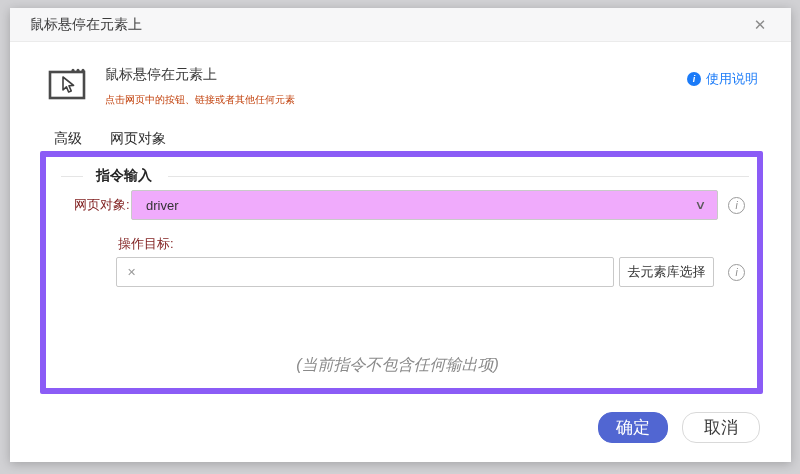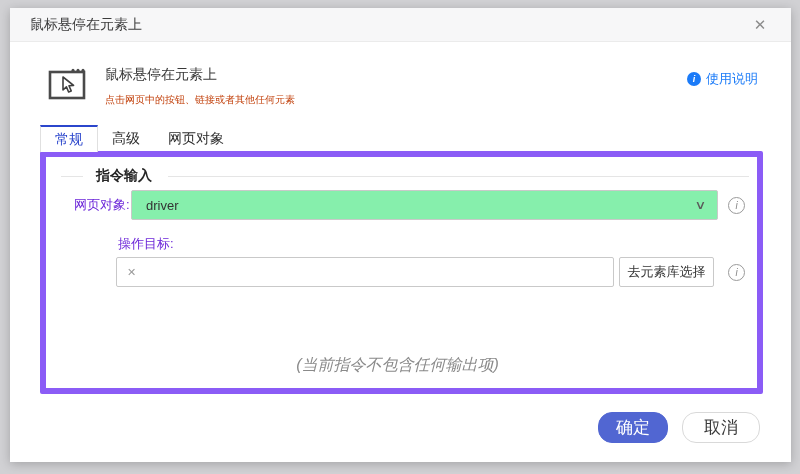--- a/index.html
+++ b/index.html
@@ -78,26 +78,26 @@
   .section-header {
     position:absolute; left:0; right:8px;
     display:flex; align-items:center;
   }
   .section-header .dash { width:22px; height:1px; background:#e5e5e5; margin-left:15px; }
   .section-header .label { font-size:14px; font-weight:bold; color:#262626; margin:0 16px 0 13px; white-space:nowrap; }
   .section-header .line { flex:1; height:1px; background:#e5e5e5; }
   .sh-input { top:10px; }
   .sh-output { top:160px; }
 
-  .field-label { font-size:13px; color:#6d28d9; }
+  .field-label { font-size:13px; color:#7f1d1d; }
 
   .lbl-web { position:absolute; left:28px; top:33px; line-height:30px; }
   .select-box {
     position:absolute; left:85px; top:33px; width:587px; height:30px;
-    border:1px solid #c9c9c9; border-radius:2px; background:#86efac;
+    border:1px solid #c9c9c9; border-radius:2px; background:#f0abfc;
     display:flex; align-items:center; padding:0 12px 0 14px;
     cursor:pointer;
   }
   .select-value { font-size:13px; color:#333; flex:1; }
   .chevron { color:#5a5a5a; font-size:12px; transform:scaleX(1.35); }
 
   .info-circle {
     position:absolute; width:17px; height:17px; border-radius:50%;
     border:1px solid #9a9a9a; color:#8a8a8a;
     font-size:10px; font-style:italic;
@@ -169,21 +169,20 @@
       <div class="header-title">鼠标悬停在元素上</div>
       <div class="header-sub">点击网页中的按钮、链接或者其他任何元素</div>
     </div>
     <div class="help-link">
       <span class="help-info-icon">i</span>
       <span>使用说明</span>
     </div>
   </div>
 
   <div class="tabs-row">
-    <div class="tab active">常规</div>
     <div class="tab">高级</div>
     <div class="tab">网页对象</div>
   </div>
 
   <div class="panel">
 
     <div class="section-header sh-input">
       <span class="dash"></span>
       <span class="label">指令输入</span>
       <span class="line"></span>

